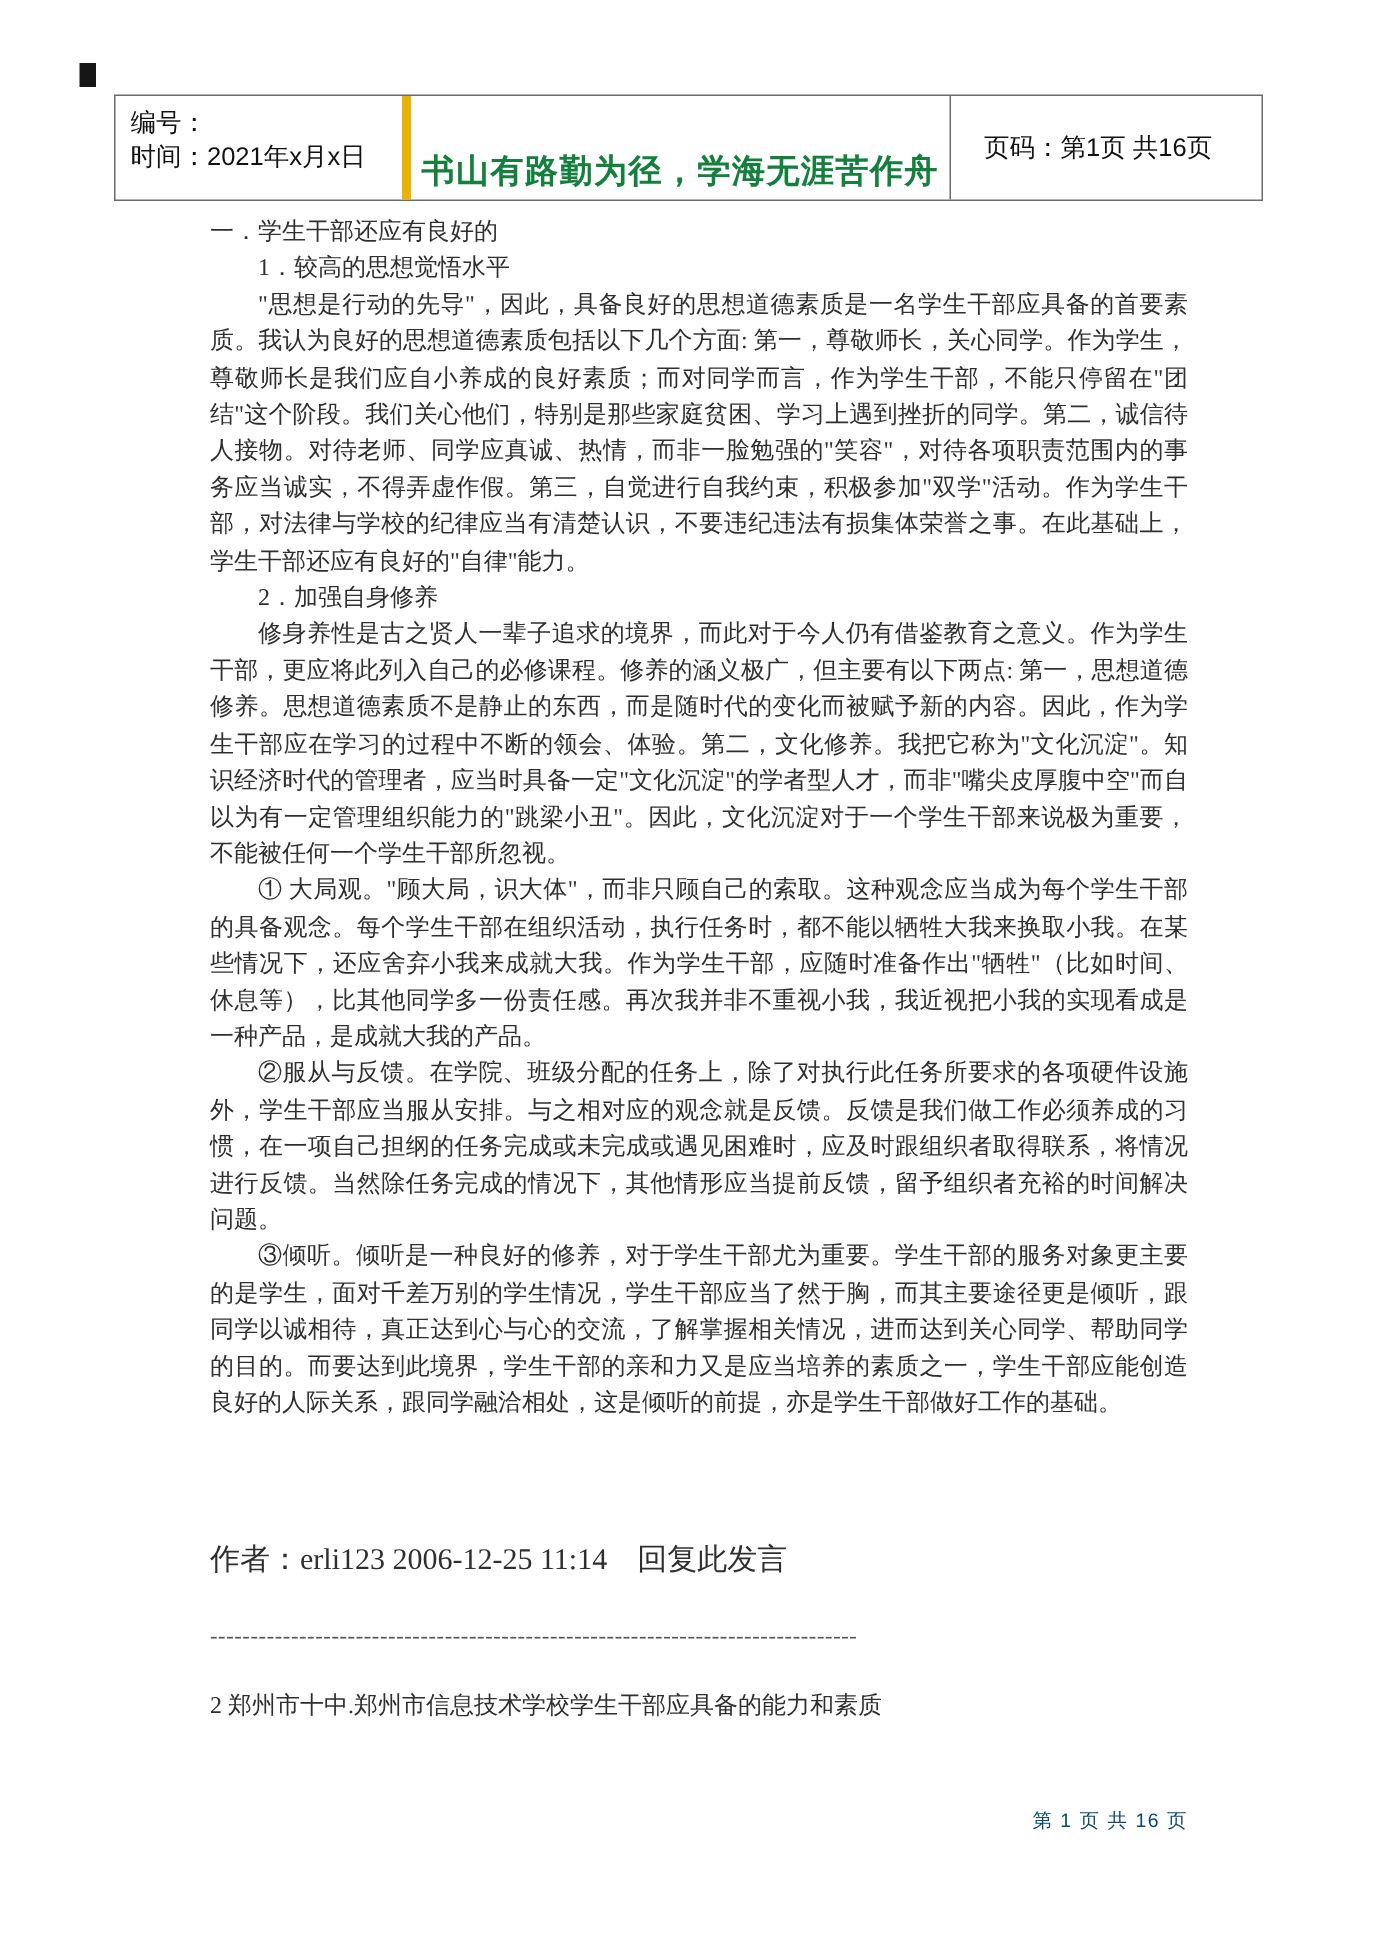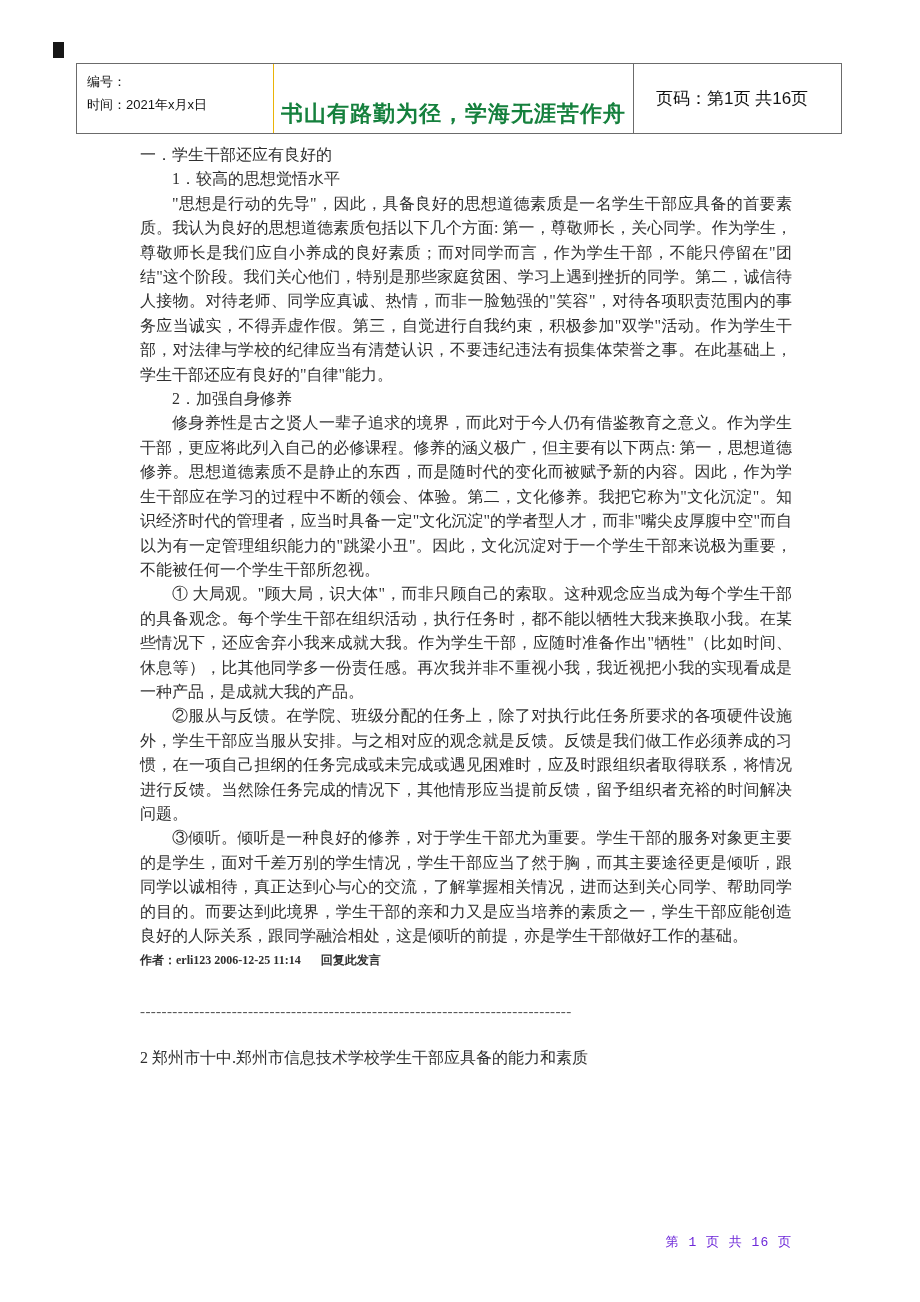--- a/index.html
+++ b/index.html
@@ -32,23 +32,23 @@
     height: 71px;
     border: 1px solid #6b6b6b;
     box-sizing: border-box;
     display: flex;
     font-family: "Liberation Sans", "DejaVu Sans", sans-serif;
     color: #111111;
   }
   .hcell { box-sizing: border-box; }
   .hcell-left {
     width: 197px;
-    border-right: 1px solid #eab308;
+    border-right: 6px solid #eab308;
     padding: 6px 0 0 10px;
-    font-size: 13px;
+    font-size: 17px;
     line-height: 23px;
   }
   .hcell-mid {
     width: 360px;
     border-right: 1px solid #6b6b6b;
     display: flex;
     align-items: center;
     justify-content: center;
   }
   .motto {
@@ -73,25 +73,25 @@
     width: 652px;
     font-size: 16px;
     line-height: 24.4px;
     text-align: justify;
     text-justify: inter-ideograph;
   }
   .doc-body .heading { text-indent: 0; }
   .doc-body .subheading { text-indent: 2em; text-align: left; }
   .doc-body .para { text-indent: 2em; }
   .author-line {
+    margin-top: 80px;
     text-align: left;
     text-indent: 0;
-    font-size: 12px;
+    font-size: 20px;
     white-space: nowrap;
-    font-weight: bold;
   }
   .reply-label { margin-left: 20px; }
   .separator {
     margin-top: 26px;
     font-size: 15px;
     color: #555555;
     letter-spacing: 0.4px;
     text-align: left;
     white-space: nowrap;
     overflow: hidden;
@@ -101,24 +101,23 @@
     font-size: 16px;
     text-align: left;
   }
   .page-footer {
     position: absolute;
     left: 140px;
     top: 1205px;
     width: 652px;
     text-align: right;
     font-size: 13px;
-    color: #6d28d9;
-    font-family: Liberation Mono, monospace;
+    color: #0c4a6e;
+    font-family: Liberation Sans, sans-serif;
     letter-spacing: 1px;
-    margin-top: 28px;
   }
 </style>
 </head>
 <body>
 
 <div class="page">
 
   <div class="corner-mark"></div>
 
   <div class="header-table">

